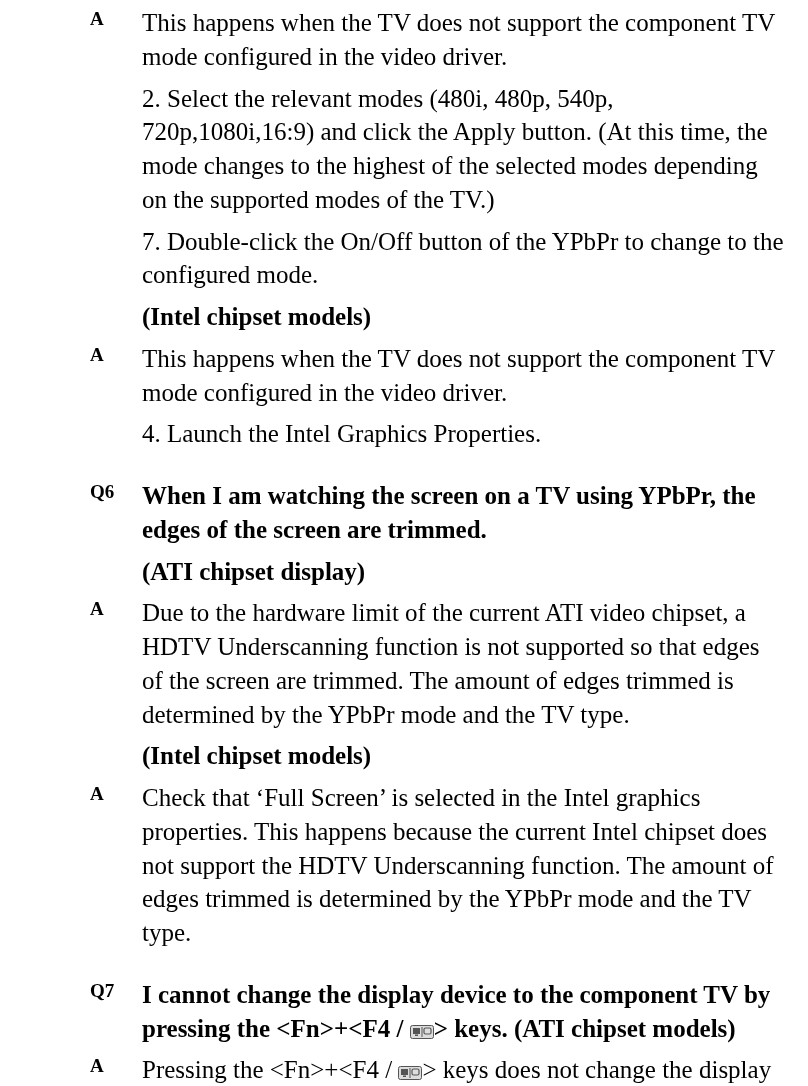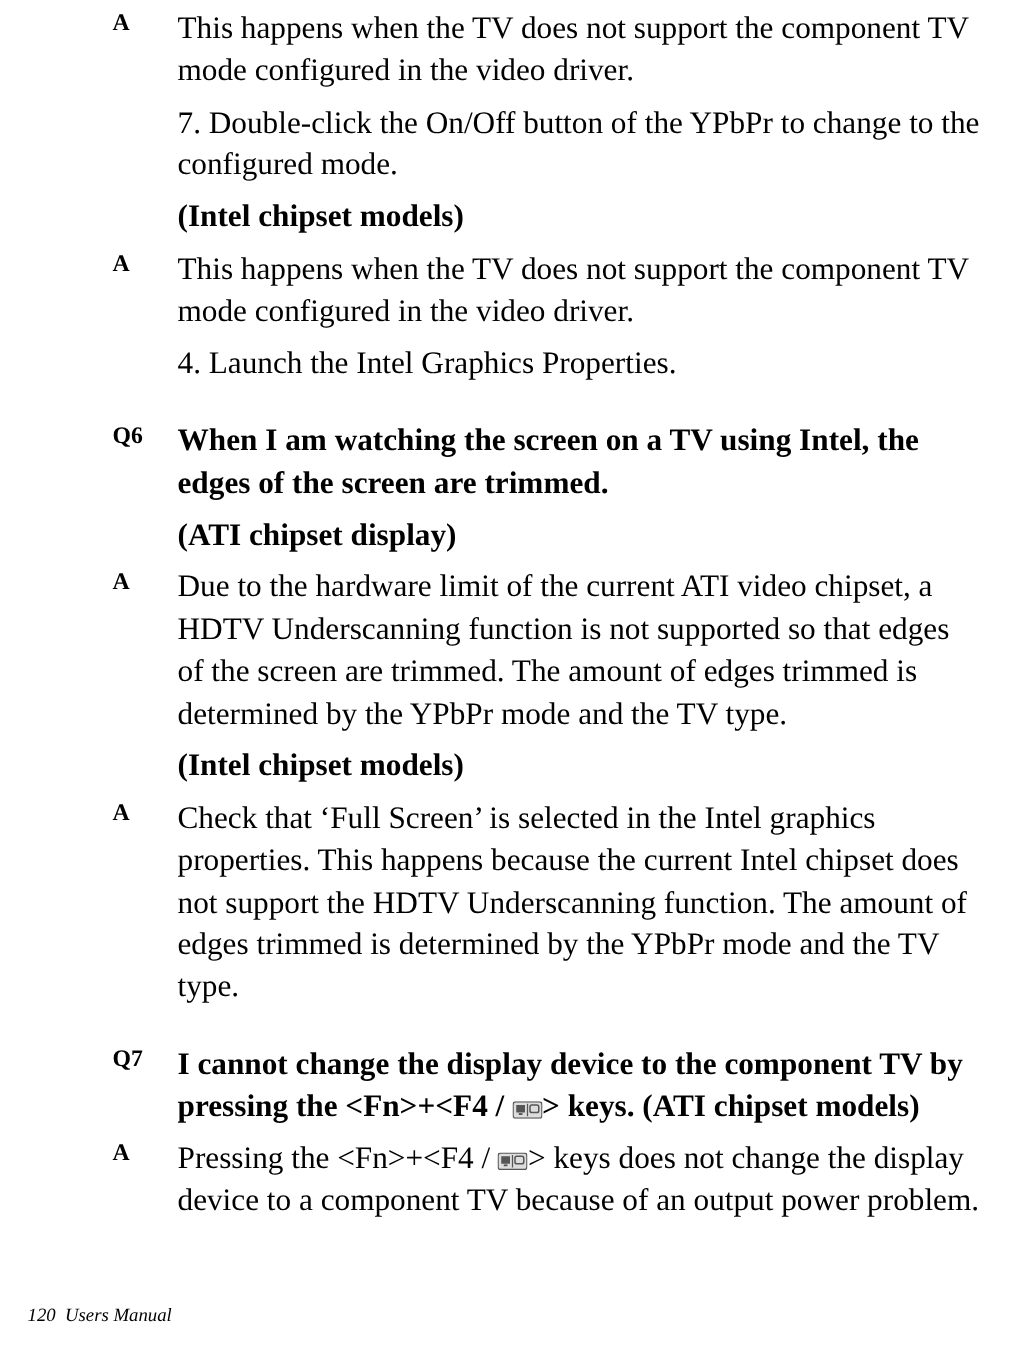--- a/index.html
+++ b/index.html
@@ -58,41 +58,45 @@
 <body>
 
 <div class="page">
 
   <div class="row">
     <div class="label">A</div>
     <div class="body">This happens when the TV does not support the component TV mode configured in the video driver.</div>
   </div>
   <div class="row">
     <div class="label"></div>
+    <div class="body">2. Select the relevant modes (480i, 480p, 540p, 720p,1080i,16:9) and click the Apply button. (At this time, the mode changes to the highest of the selected modes depending on the supported modes of the TV.)</div>
+  </div>
+  <div class="row">
+    <div class="label"></div>
     <div class="body">7. Double-click the On/Off button of the YPbPr to change to the configured mode.</div>
   </div>
   <div class="row">
     <div class="label"></div>
     <div class="body bold-line">(Intel chipset models)</div>
   </div>
 
   <div class="row">
     <div class="label">A</div>
     <div class="body">This happens when the TV does not support the component TV mode configured in the video driver.</div>
   </div>
   <div class="row">
     <div class="label"></div>
     <div class="body">4. Launch the Intel Graphics Properties.</div>
   </div>
 
   <div class="spacer-md"></div>
 
   <div class="row">
     <div class="label">Q6</div>
-    <div class="body bold-line">When I am watching the screen on a TV using Intel, the edges of the screen are trimmed.</div>
+    <div class="body bold-line">When I am watching the screen on a TV using YPbPr, the edges of the screen are trimmed.</div>
   </div>
   <div class="row">
     <div class="label"></div>
     <div class="body bold-line">(ATI chipset display)</div>
   </div>
   <div class="row">
     <div class="label">A</div>
     <div class="body">Due to the hardware limit of the current ATI video chipset, a HDTV Underscanning function is not supported so that edges of the screen are trimmed. The amount of edges trimmed is determined by the YPbPr mode and the TV type.</div>
   </div>
   <div class="row">

